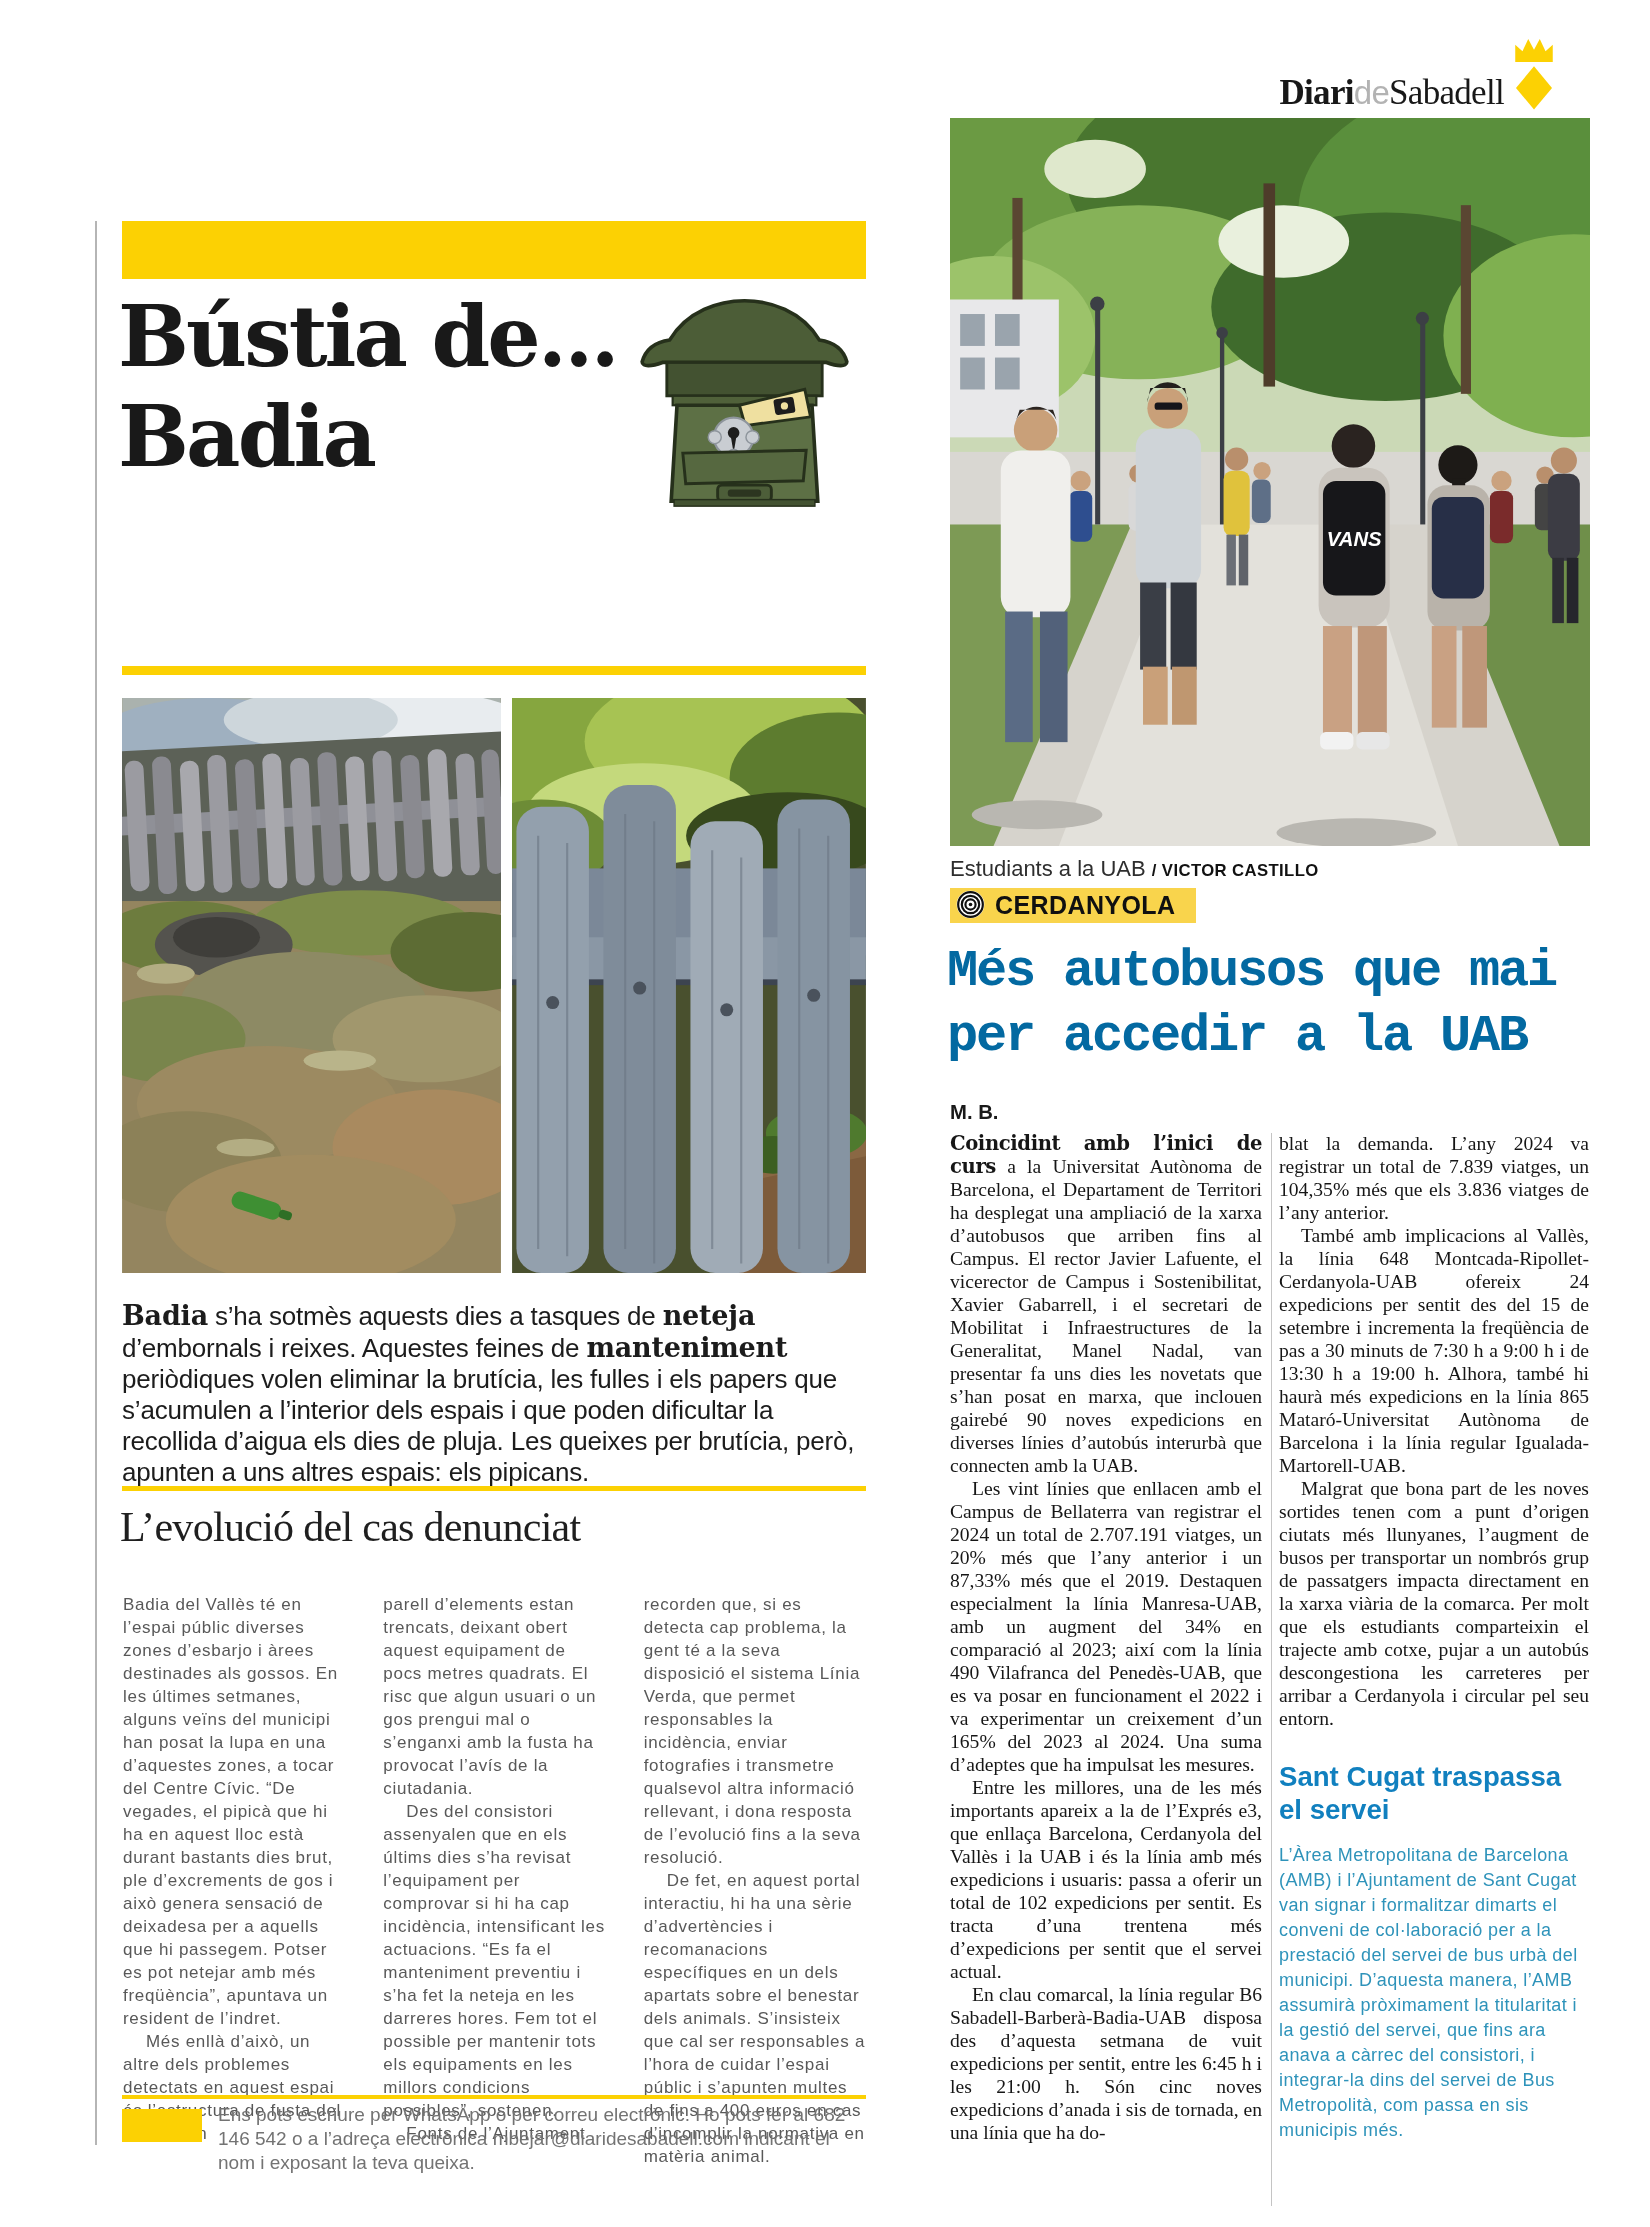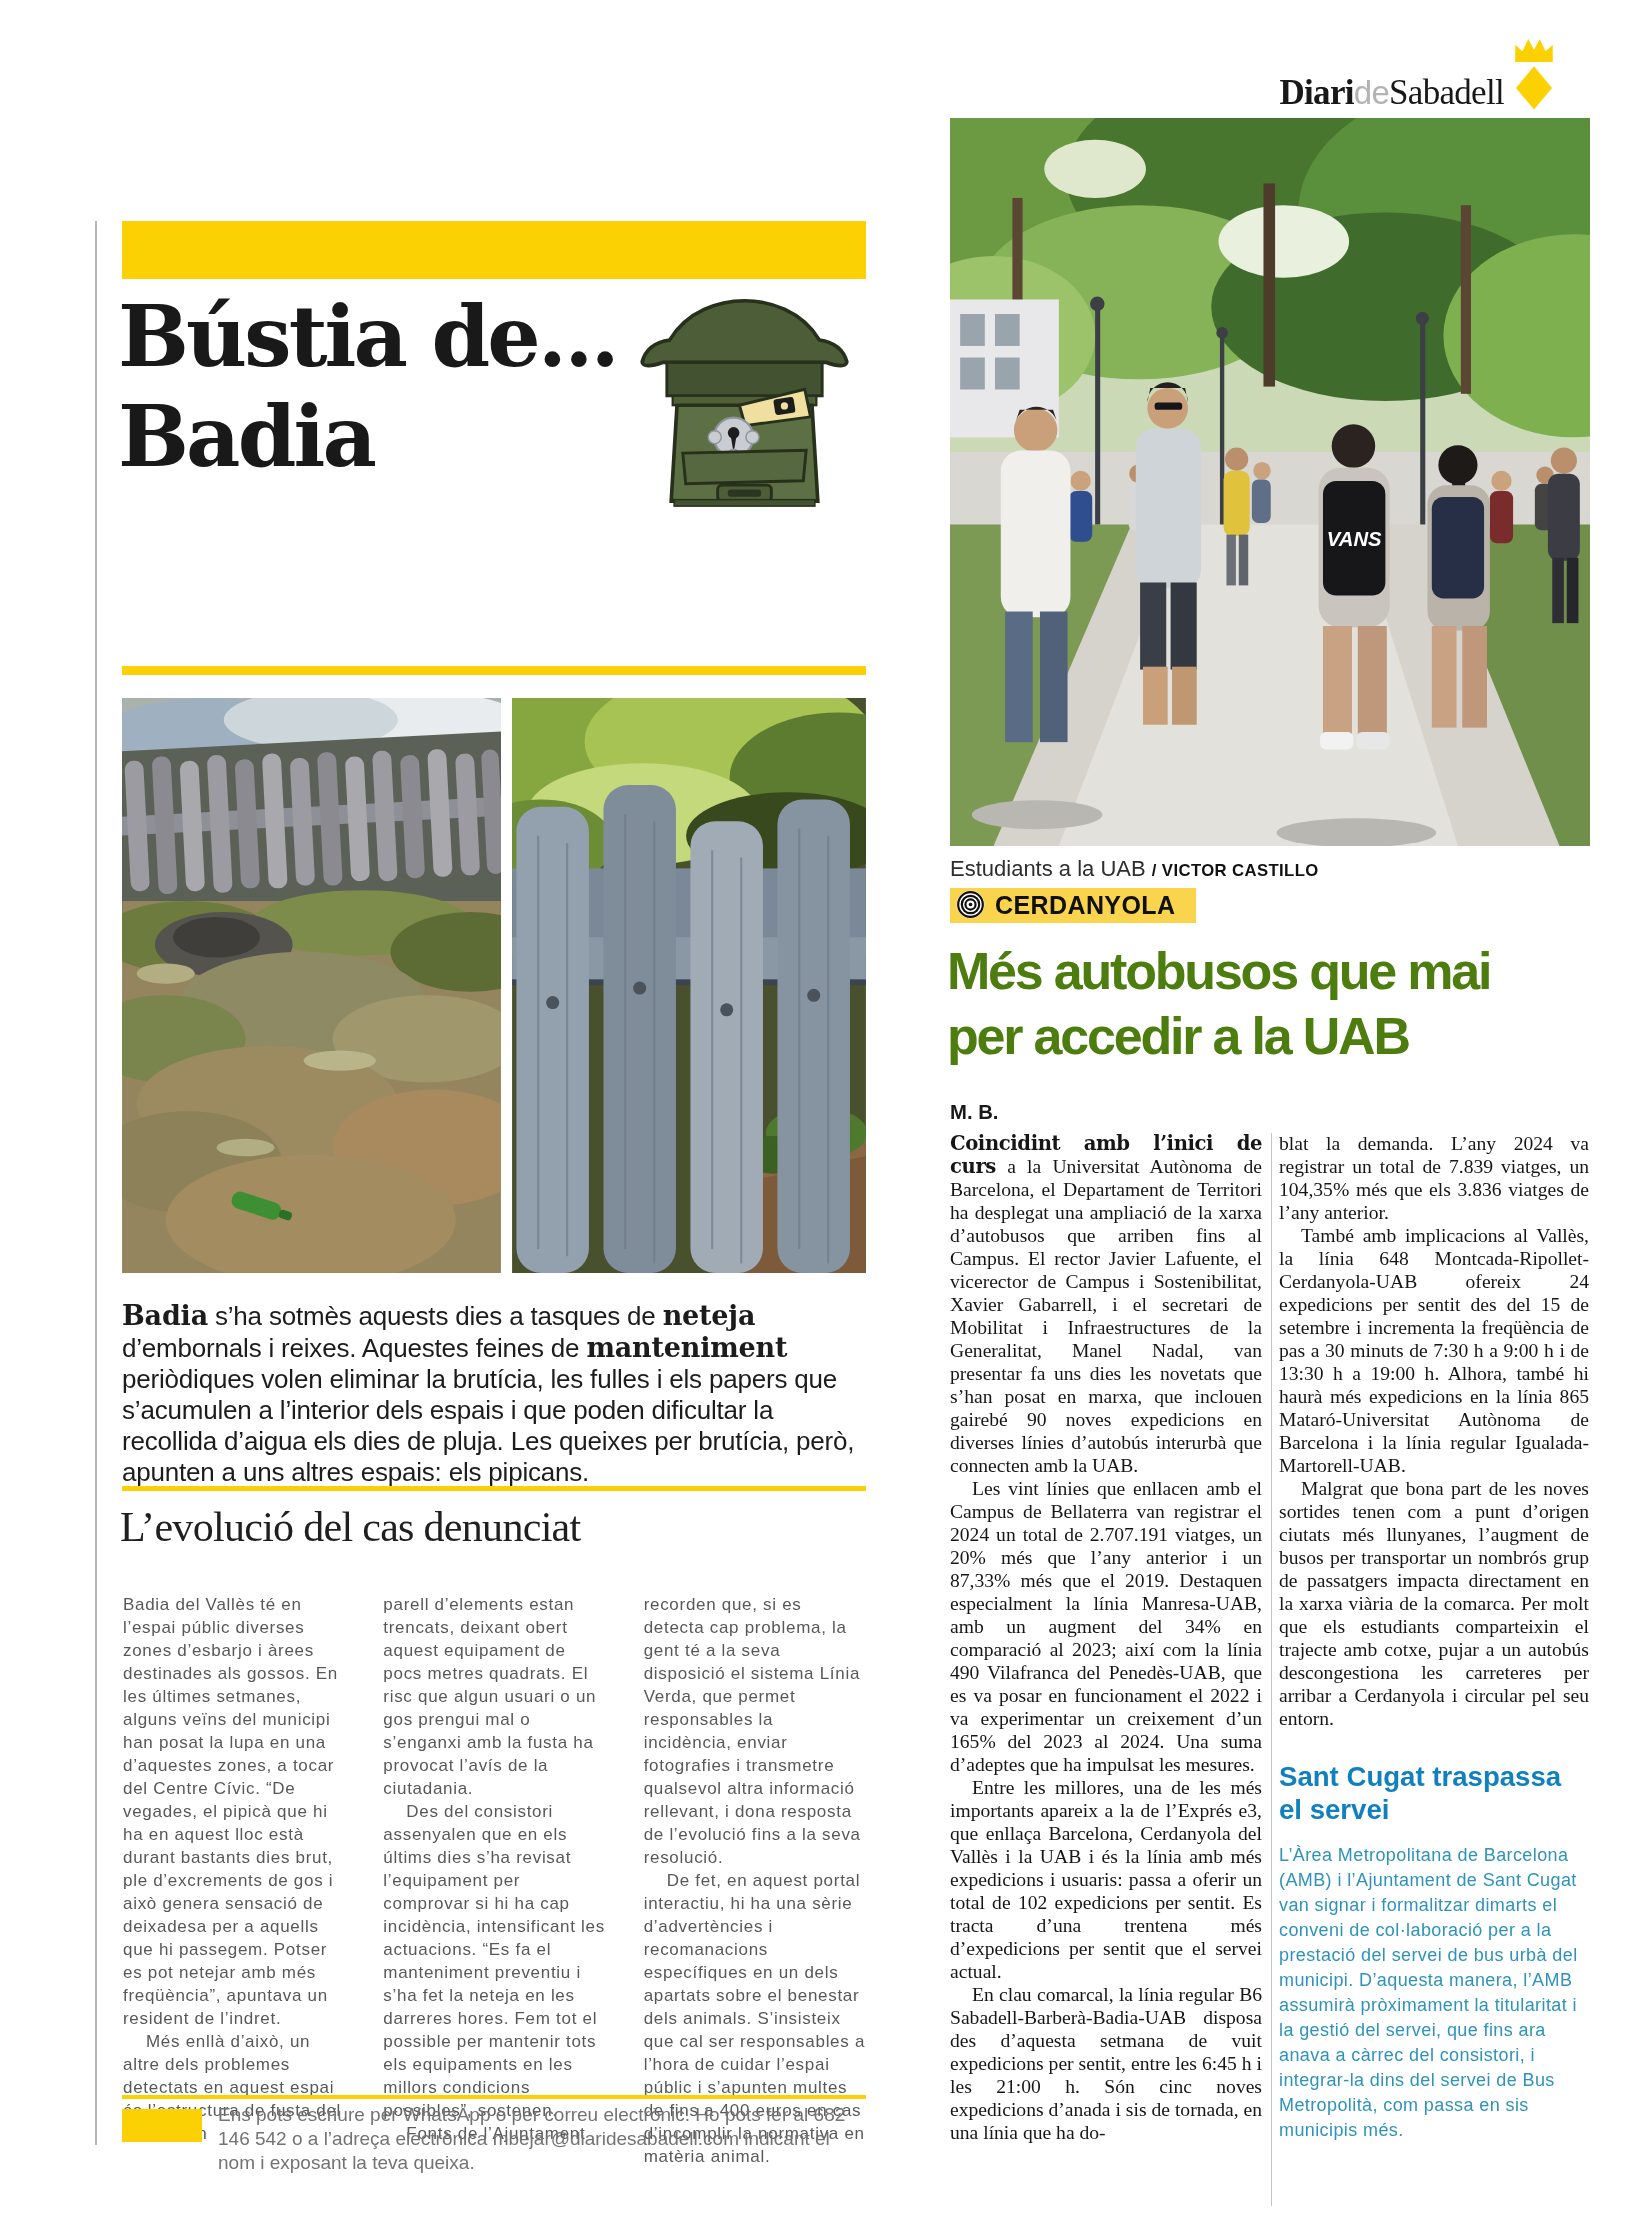--- a/index.html
+++ b/index.html
@@ -48,22 +48,22 @@
 
   .note-text{position:absolute;left:218px;top:2103px;width:653px;font-size:19px;line-height:24px;color:#737373;}
 
   
   .photo-uab{left:950px;top:118px;width:640px;height:728px;}
   .caption{position:absolute;left:950px;top:856px;font-size:22px;font-weight:300;color:#2e2e2e;white-space:nowrap;}
   .caption .credit{font-weight:700;font-size:16.7px;letter-spacing:0.4px;color:#111;}
   .tag{position:absolute;left:950px;top:888px;display:inline-flex;align-items:center;gap:10.2px;
        background:#f9d44c;padding:2.9px 20.3px 2.9px 5.8px;height:35px;box-sizing:border-box;}
   .tag .label{font-weight:700;font-size:25px;letter-spacing:0.4px;color:#101010;}
-  .headline-right{position:absolute;left:947px;top:939px;font-family:Liberation Sans, sans-serif;
-                  font-weight:700;font-size:52px;line-height:65px;letter-spacing:-2.2px;color:#4d7c0f;}
+  .headline-right{position:absolute;left:947px;top:939px;font-family:Liberation Mono, monospace;
+                  font-weight:700;font-size:52px;line-height:65px;letter-spacing:-2.2px;color:#0369a1;}
   .byline{position:absolute;left:950px;top:1101px;font-weight:700;font-size:20.3px;color:#191919;}
 
   .newsbody{position:absolute;font-family:"Liberation Serif",serif;font-size:19.6px;line-height:23px;
             text-align:justify;color:#161616;overflow:hidden;}
   .colA{left:950px;top:1132px;width:312px;height:1082px;}
   .colB{left:1279px;top:1132px;width:310px;height:617px;}
   .newsbody p{margin:0;}
   .newsbody p + p{text-indent:22px;}
   .newsbody .blead{font-weight:700;font-family:"DejaVu Serif","Liberation Serif",serif;font-size:19.6px;letter-spacing:-0.4px;}
   .col-rule{position:absolute;left:1271px;top:1133px;width:0.7px;height:1073px;background:#c4c4c4;}

